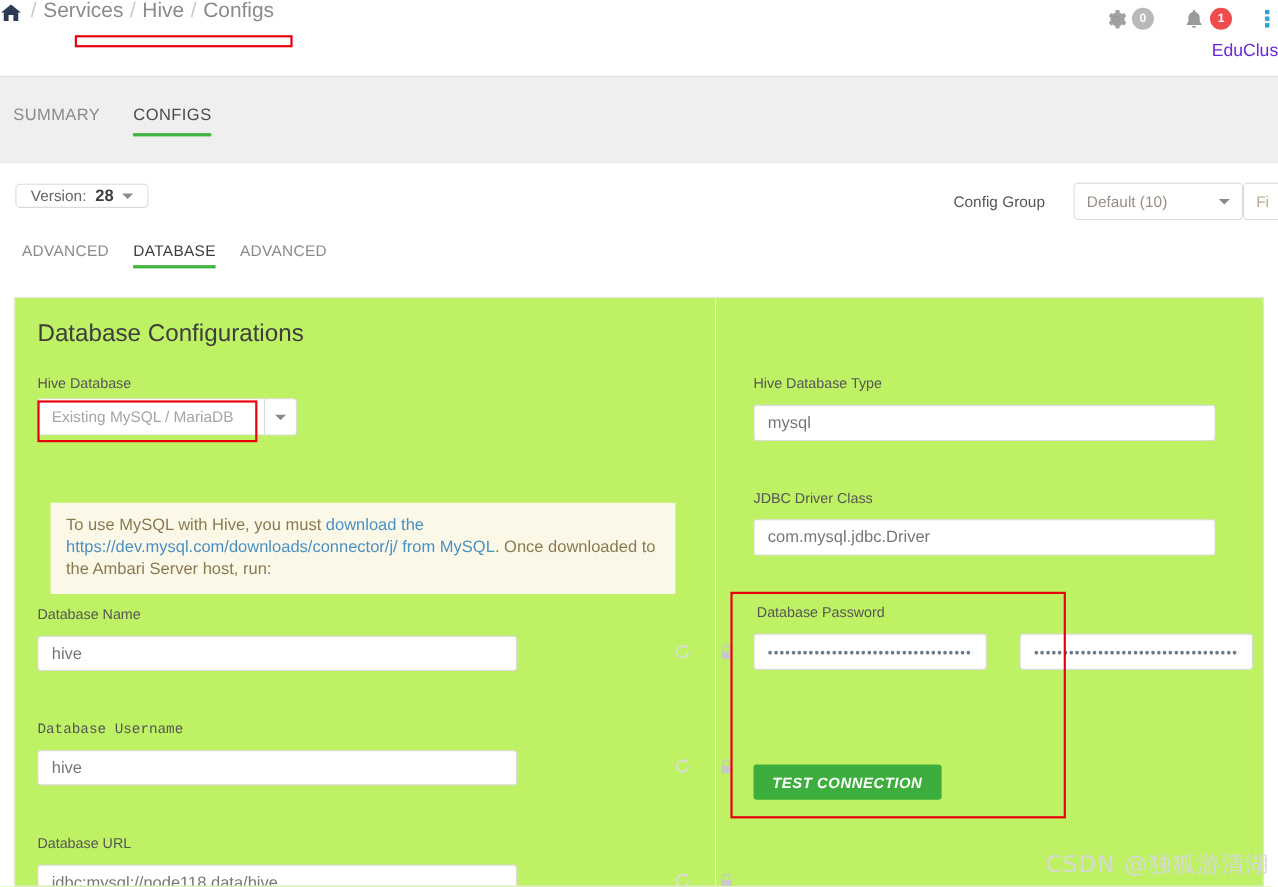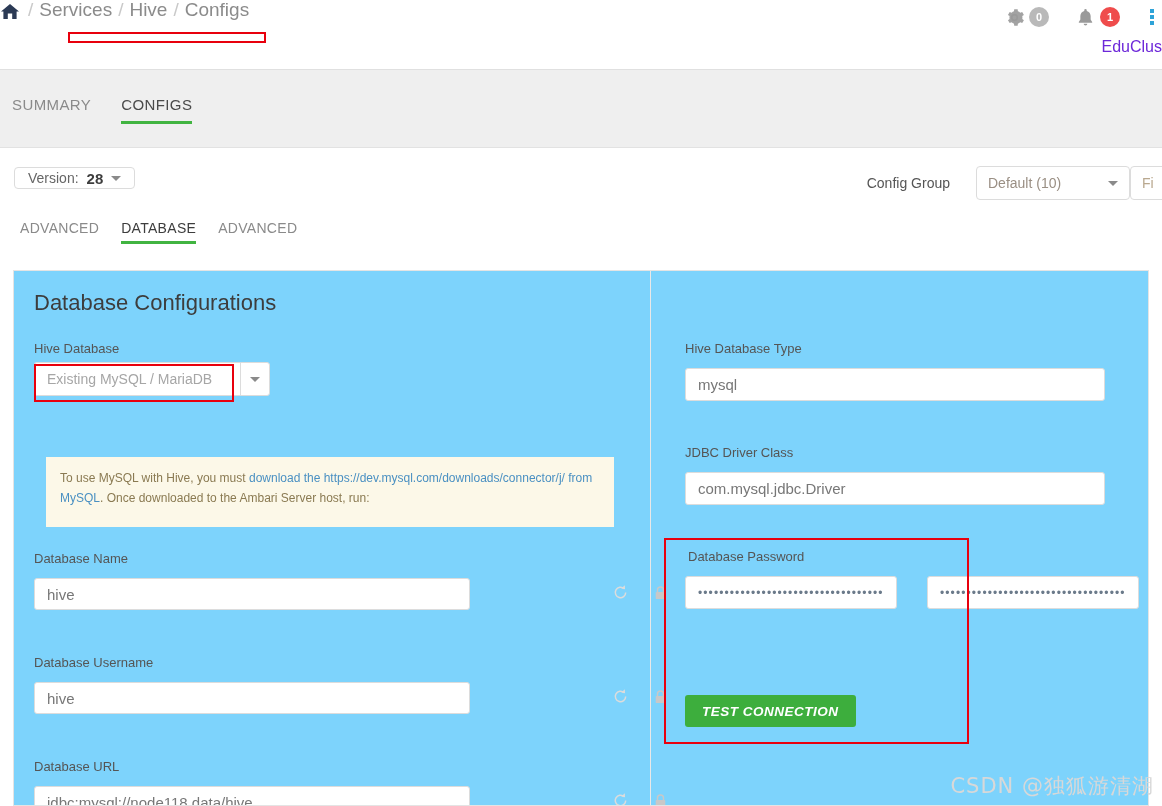--- a/index.html
+++ b/index.html
@@ -100,21 +100,21 @@
     position:absolute; right:-26px; top:18px; width:58px; height:34px;
     border:1px solid #dcdcdc; border-radius:4px; background:#fff;
     display:flex; align-items:center; padding:0 11px;
     font-size:14px; color:#b9a88f;
   }
 
   
   .card {
     position:absolute; left:13px; top:270px;
     width:1136px; height:536px;
-    background:#7dd3fc; border:1px solid #e4e4e4; border-top:1px solid #e4e4e4;
+    background:#bef264; border:1px solid #e4e4e4; border-top:1px solid #e4e4e4;
     overflow:hidden;
   }
   .card-title { position:absolute; left:20px; top:19px; font-size:22px; color:#3d3d3d; font-weight:400; }
 
   .col-divider { position:absolute; left:636px; top:0; width:1px; height:536px; background:#e8e8e8; }
 
   .fld-label { font-size:13px; color:#555; }
   .inp {
     border:1px solid #dcdcdc; border-radius:3px; background:#fff;
     display:flex; align-items:center; padding:4px 12px;
@@ -126,28 +126,28 @@
   .left { position:absolute; left:20px; top:0; width:616px; height:536px; }
   .l-label-hivedb { position:absolute; left:0; top:70px; }
   .dd-wrap { position:absolute; left:0; top:91px; width:236px; height:34px; display:flex; }
   .dd-main { flex:1; border:1px solid #dcdcdc; border-right:none; border-radius:3px 0 0 3px; background:#fff; display:flex; align-items:center; padding:16px 12px; font-size:14px; color:#a6a6a6; }
   .dd-btn { width:30px; border:1px solid #dcdcdc; border-radius:0 3px 3px 0; background:#fff; display:flex; align-items:center; justify-content:center; }
   .ann-hivedb { position:absolute; left:8px; top:94px; width:199px; height:38px; border:2px solid #e8000d; }
 
   .infobox {
     position:absolute; left:12px; top:186px; width:568px; min-height:70px;
     background:#fcf8e8; padding:11px 14px 12px 14px;
-    font-size:12px; line-height:20px; color:#8a7a52;
+    font-size:15px; line-height:20px; color:#8a7a52;
   }
   .infobox a { color:#4a90c2; text-decoration:none; }
   .infobox .cmd { font-weight:700; color:#5d5237; }
 
   .l-label-dbname { position:absolute; left:0; top:280px;text-align:right; }
   .l-inp-dbname { position:absolute; left:0; top:307px; width:436px; }
-  .l-label-dbuser { position:absolute; left:0; top:384px; }
+  .l-label-dbuser { position:absolute; left:0; top:384px;font-family:Liberation Mono, monospace; }
   .l-inp-dbuser { position:absolute; left:0; top:411px; width:436px; }
   .l-label-dburl { position:absolute; left:0; top:488px; }
   .l-inp-dburl { position:absolute; left:0; top:515px; width:436px; }
 
   .row-icons { position:absolute; display:flex; align-items:center; gap:24px; }
   .ico-refresh svg, .ico-lock svg { display:block; }
 
   
   .right { position:absolute; left:671px; top:0; width:450px; height:536px; }
   .r-label-type { position:absolute; left:0; top:70px; }

